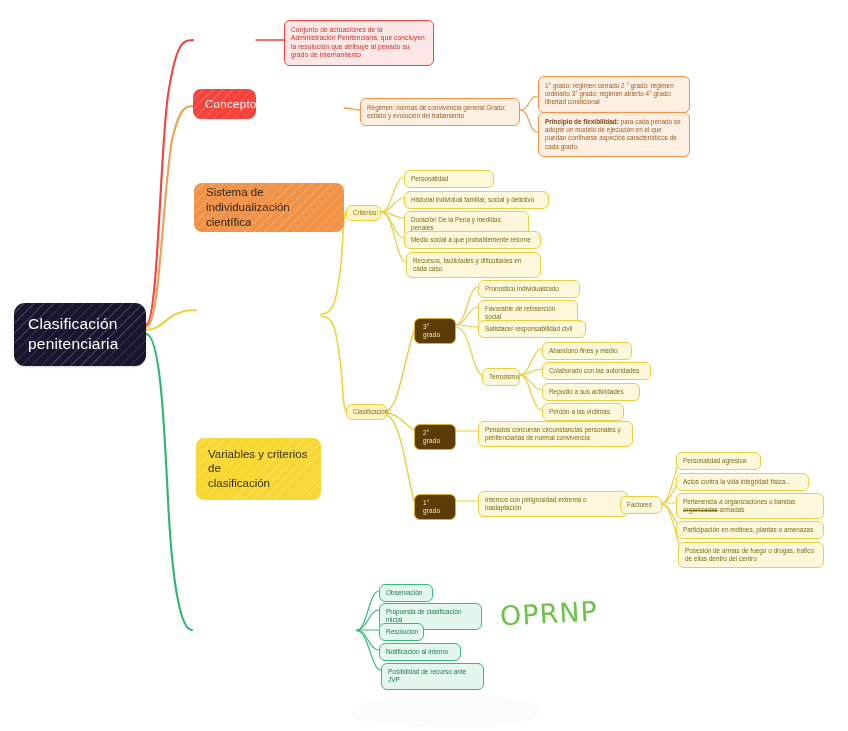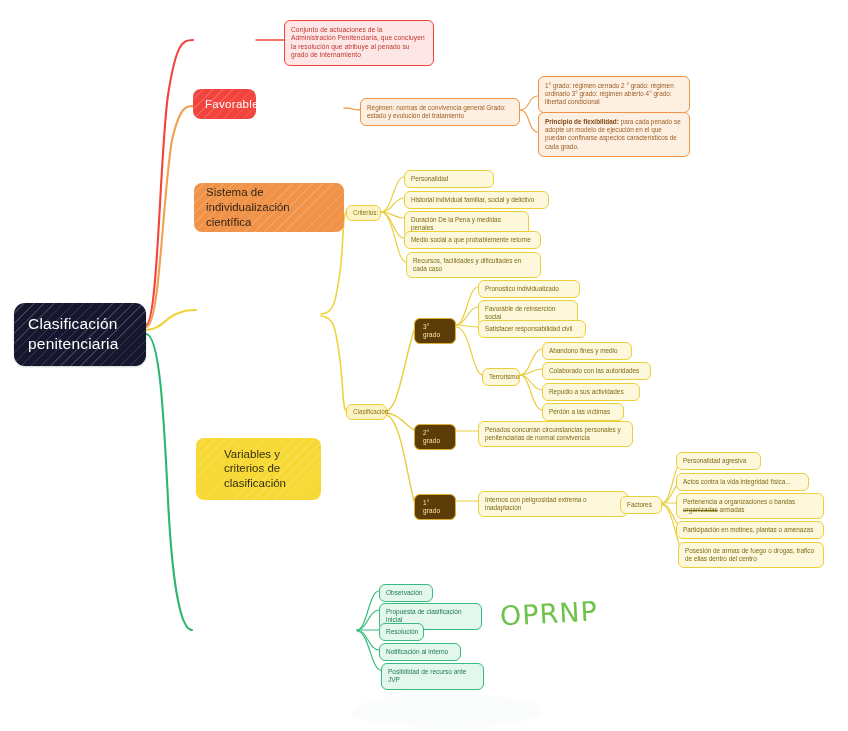--- a/index.html
+++ b/index.html
@@ -64,21 +64,21 @@
     font-size:6.4px;
     padding:5px 6px;
     border-radius:6px;
   }
   .orange-leaf b{color:#7d4714;}
   
   .yellow-main{
     background:#f7d834;
     color:#2e2a10;
     font-size:11.5px;
-    padding:9px 28px;
+    padding:9px 12px;
     border-radius:8px;
   }
   .yellow-mid{
     background:#fdf4c6;
     color:#8a7312;
     border:1.3px solid #ecd03a;
     font-size:6.3px;
     padding:3px 6px;
     border-radius:6px;
   }
@@ -193,21 +193,21 @@
     <path d="M357,630 C367,630 369,591 379,591" stroke="#38bb7e" stroke-width="1.2" fill="none" stroke-linecap="round"></path>
     <path d="M357,630 C367,630 369,610 379,610" stroke="#38bb7e" stroke-width="1.2" fill="none" stroke-linecap="round"></path>
     <path d="M357,630 C367,630 369,630 379,630" stroke="#38bb7e" stroke-width="1.2" fill="none" stroke-linecap="round"></path>
     <path d="M357,630 C367,630 369,650 379,650" stroke="#38bb7e" stroke-width="1.2" fill="none" stroke-linecap="round"></path>
     <path d="M357,631 C369,631 371,670 381,670" stroke="#38bb7e" stroke-width="1.2" fill="none" stroke-linecap="round"></path>
   </svg>
 
   <div class="node root hatch" style="left:14px;top:303px;width:132px;">Clasificación
 penitenciaria</div>
 
-  <div class="node red-main hatch" style="left:193px;top:26px;width:63px;">Favorable</div>
+  <div class="node red-main hatch" style="left:193px;top:26px;width:63px;">Concepto</div>
   <div class="node red-leaf" style="left:284px;top:20px;width:150px;">Conjunto de actuaciones de la Administración Penitenciaria, que concluyen la resolución que atribuye al penado su grado de internamiento</div>
 
   <div class="node orange-main hatch" style="left:194px;top:90px;width:150px;">Sistema de individualización
 científica</div>
   <div class="node orange-leaf" style="left:360px;top:98px;width:160px;">Régimen: normas de convivencia general Grado: estado y evolución del tratamiento</div>
   <div class="node orange-leaf" style="left:538px;top:76px;width:152px;">1° grado: régimen cerrado 2 ° grado: régimen ordinario 3° grado: régimen abierto 4° grado: libertad condicional</div>
   <div class="node orange-leaf" style="left:538px;top:112px;width:152px;"><b>Principio de flexibilidad:</b><span> para cada penado se adopte un modelo de ejecución en el que puedan confinarse aspectos característicos de cada grado.</span></div>
 
   <div class="node yellow-main hatch" style="left:196px;top:296px;width:125px;">Variables y criterios de
 clasificación</div>

